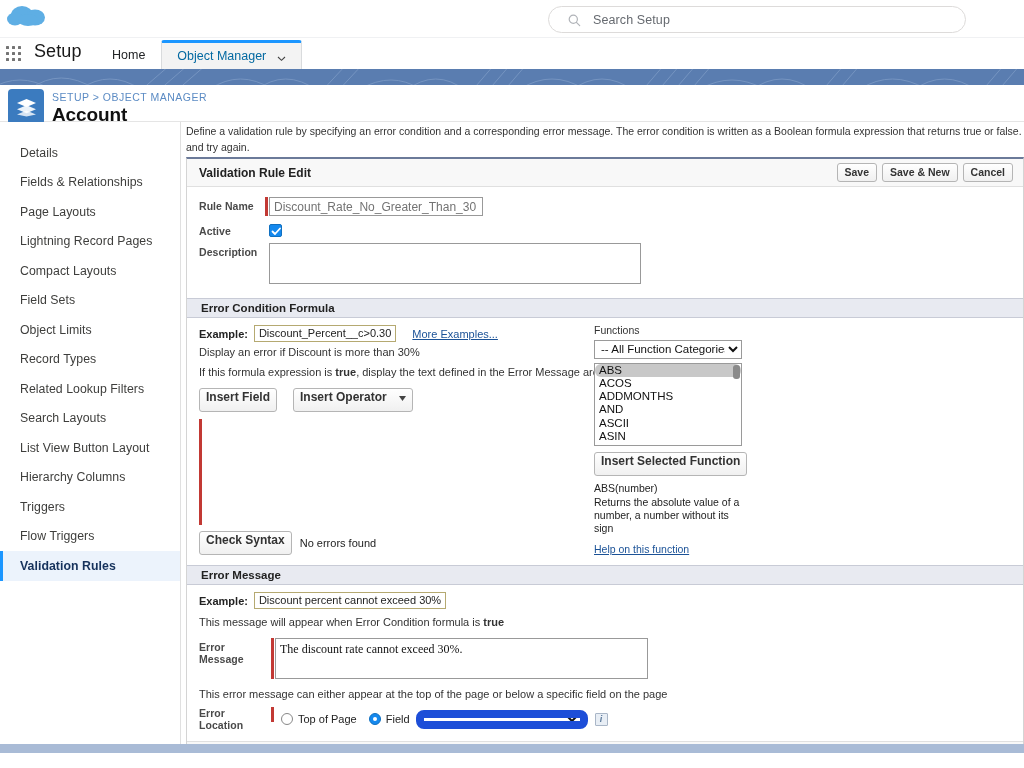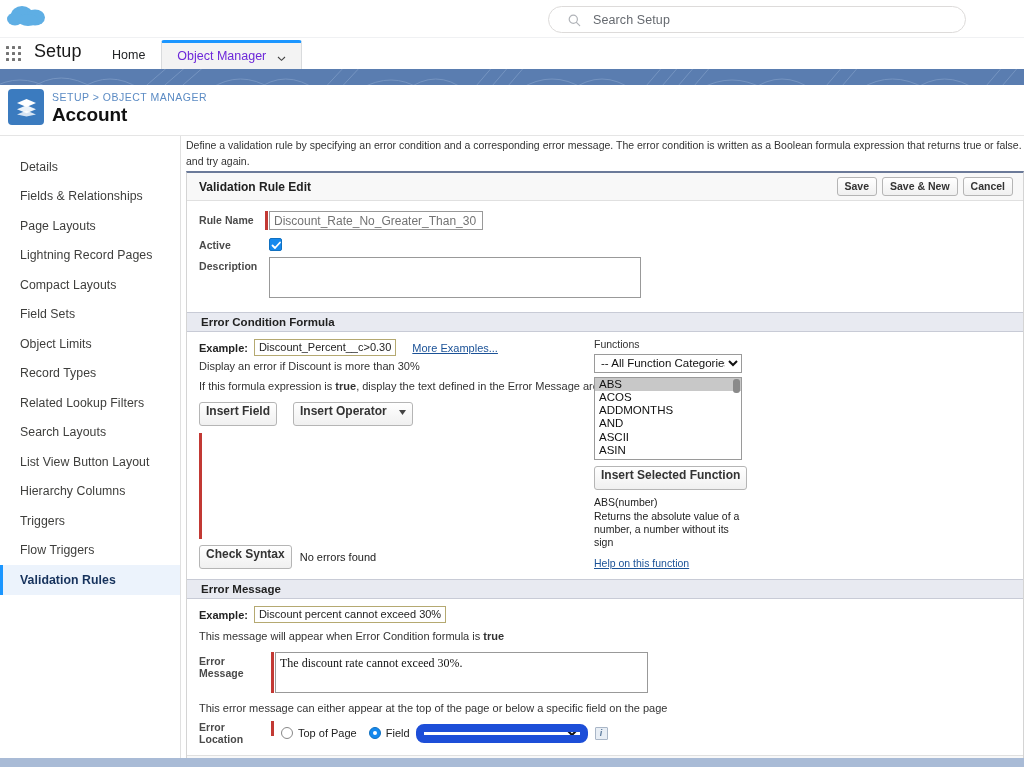--- a/index.html
+++ b/index.html
@@ -87,21 +87,21 @@
     color: #222426;
     background: #ffffff;
     cursor: pointer;
     border: 1px solid transparent;
     border-bottom: none;
   }
   .setup-tab.active {
     background: #f3f3f3;
     border-color: #d9dbdd;
     border-top: 3px solid #1b96ff;
-    color: #6d28d9;
+    color: #0369a1;
     border-top-left-radius: 3px;
     border-top-right-radius: 3px;
   }
   .setup-tab .chev {
     margin-left: 11px;
     width: 9px; height: 9px;
     display: inline-block;
   }
 
   
@@ -109,21 +109,21 @@
     height: 16px;
     background: #5a7db0;
     position: relative;
     overflow: hidden;
   }
   .blue-banner svg { display: block; }
 
   
   .object-header {
     position: relative;
-    height: 51px;
+    height: 37px;
     background: #ffffff;
     border-bottom: 1px solid #e5e5e5;
   }
   .obj-icon {
     position: absolute;
     left: 8px; top: 4px;
     width: 36px; height: 36px;
     border-radius: 4px;
     background: #3b7bbf;
     display: flex;
@@ -402,20 +402,21 @@
     position: relative;
     font-size: 11.5px;
     color: #111;
   }
   .fn-opt {
     padding: 0 4px;
     line-height: 13.3px;
     height: 13.3px;
     cursor: pointer;
     white-space: nowrap;
+    border-radius: 6px;
   }
   .fn-opt.sel { background: #c8c8c8; }
   .fn-scrollbar {
     position: absolute;
     right: 1px; top: 1px;
     width: 7px; height: 14px;
     background: #8a8a8a;
     border-radius: 3px;
   }
   .fn-insert-btn { margin-top: 6px; }

